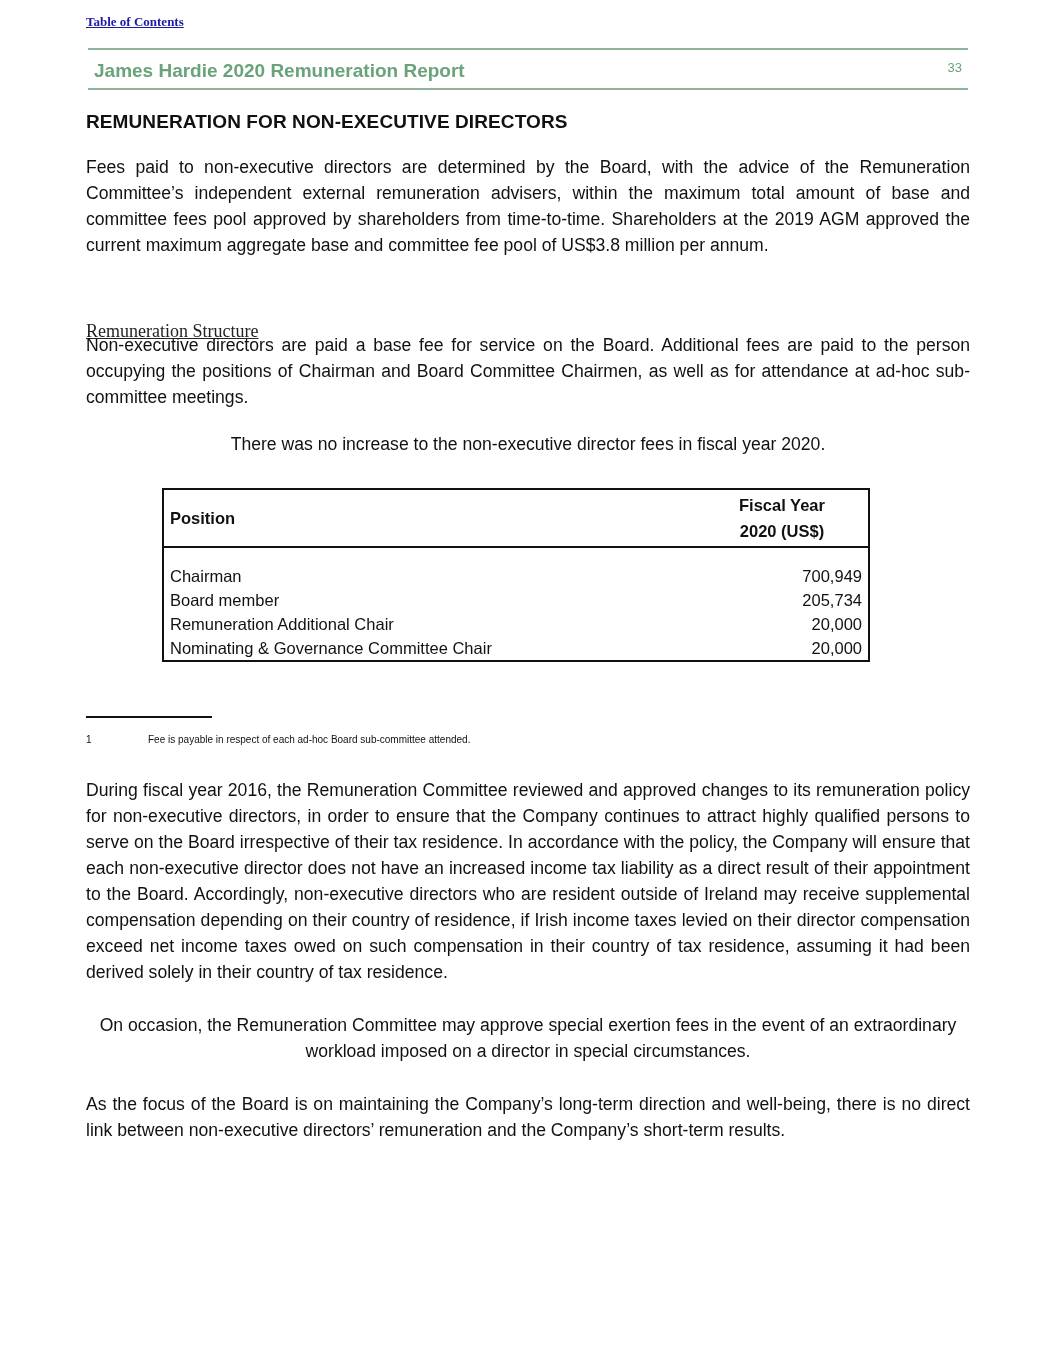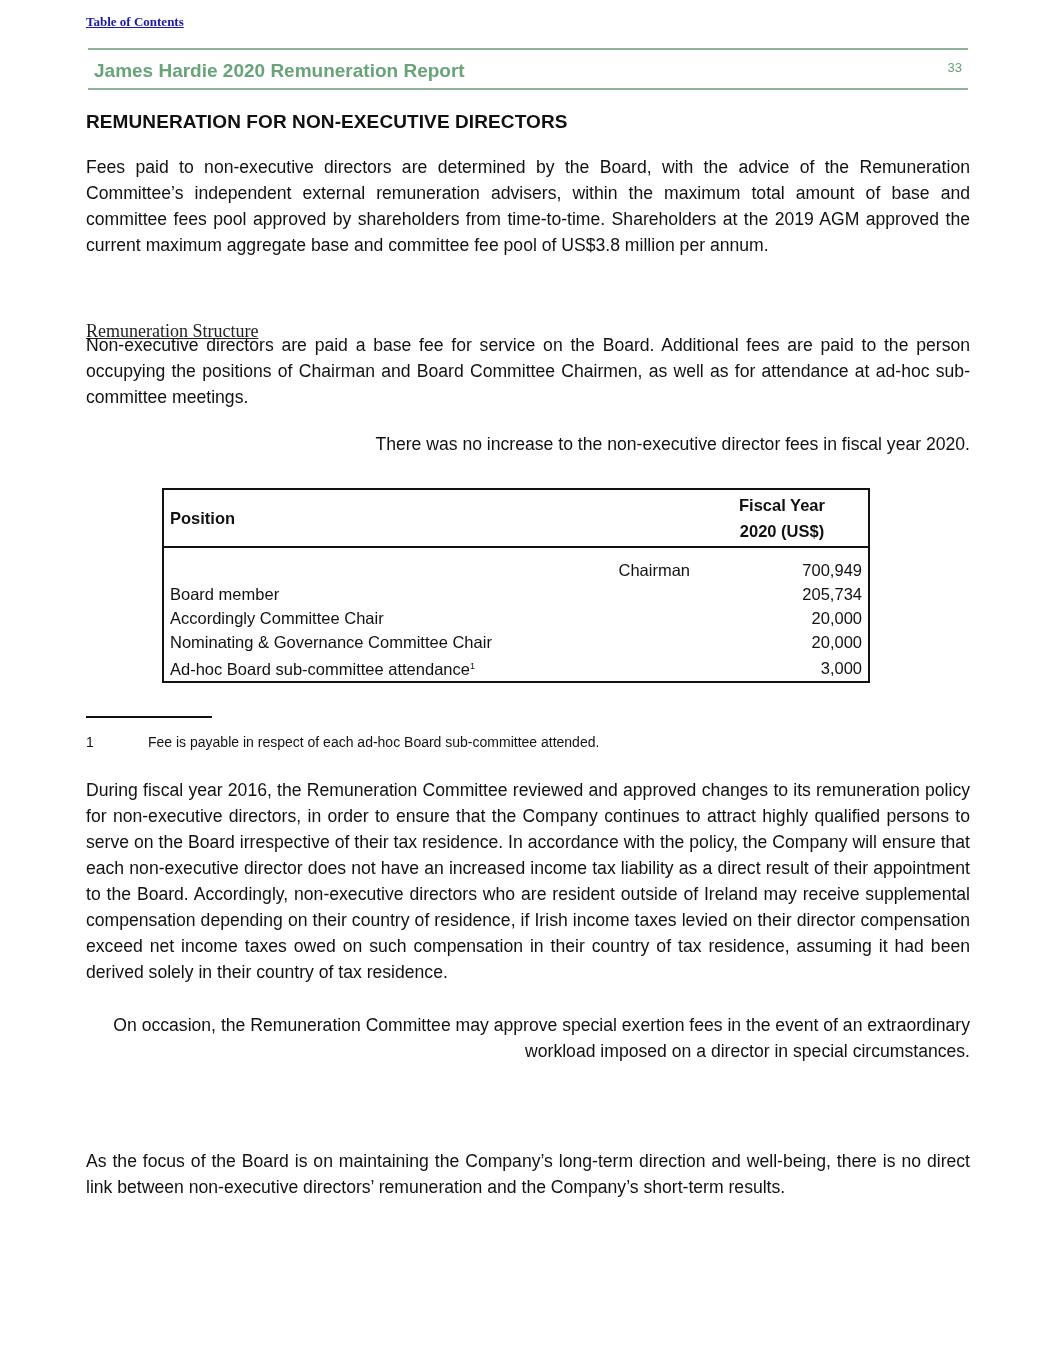--- a/index.html
+++ b/index.html
@@ -25,46 +25,46 @@
       font-size: 13px; color: #6aa37a;
     }
     .section-title {
       position: absolute; left: 86px; top: 111px;
       font-size: 19px; font-weight: bold; letter-spacing: 0.1px;
     }
     .para {
       position: absolute; left: 86px; width: 884px;
       font-size: 17.6px; line-height: 26px; text-align: justify; margin: 0;
     }
-    .para.left { text-align: right; }
+    .para.left { text-align: center; }
     .subheading {
       position: absolute; left: 86px; top: 281px;
       font-family: "Liberation Serif", serif; font-size: 18px;
       text-decoration: underline; color: #222; margin-top: 40px;
     }
     table.fees {
       position: absolute; left: 162px; top: 488px; width: 708px;
       border-collapse: collapse; border: 2px solid #111;
       font-size: 16.5px;
     }
     table.fees th {
       font-weight: bold; text-align: left; padding: 0 6px;
       border-bottom: 2px solid #111; height: 56px; vertical-align: middle;
     }
     table.fees th.val { text-align: center; line-height: 26px; width: 160px; }
     table.fees td { padding: 0 6px; height: 24px; line-height: 24px; }
     table.fees td.val { text-align: right; }
-    table.fees tr.first td { padding-top: 10px; text-align: right; }
+    table.fees tr.first td { padding-top: 16px; }
     sup { font-size: 9px; vertical-align: 6px; }
     .fn-rule {
       position: absolute; left: 86px; top: 716px; width: 126px; height: 0;
       border-top: 2px solid #111;
     }
     .footnote {
-      position: absolute; left: 86px; top: 734px; font-size: 14px;
+      position: absolute; left: 86px; top: 734px; font-size: 10px;
     }
     .footnote .num { display: inline-block; width: 62px; }
   </style>
 </head>
 <body>
 
 <a class="toc-link">Table of Contents</a>
 
 <div class="header-band">
   <span class="header-title">James Hardie 2020 Remuneration Report</span>
@@ -94,36 +94,32 @@
   <tbody>
     <tr class="first">
       <td>Chairman</td>
       <td class="val">700,949</td>
     </tr>
     <tr>
       <td>Board member</td>
       <td class="val">205,734</td>
     </tr>
     <tr>
-      <td>Accordingly Committee Chair</td>
+      <td>Remuneration Additional Chair</td>
       <td class="val">20,000</td>
     </tr>
     <tr>
       <td>Nominating &amp; Governance Committee Chair</td>
       <td class="val">20,000</td>
-    </tr>
-    <tr>
-      <td><span>Ad-hoc Board sub-committee attendance</span><sup>1</sup></td>
-      <td class="val">3,000</td>
     </tr>
   </tbody>
 </table>
 
 <div class="fn-rule"></div>
 <div class="footnote">
   <span class="num">1</span><span>Fee is payable in respect of each ad-hoc Board sub-committee attended.</span>
 </div>
 
 <p class="para" style="top:777px;">During fiscal year 2016, the Remuneration Committee reviewed and approved changes to its remuneration policy for non-executive directors, in order to ensure that the Company continues to attract highly qualified persons to serve on the Board irrespective of their tax residence. In accordance with the policy, the Company will ensure that each non-executive director does not have an increased income tax liability as a direct result of their appointment to the Board.  Accordingly, non-executive directors who are resident outside of Ireland may receive supplemental compensation depending on their country of residence, if Irish income taxes levied on their director compensation exceed net income taxes owed on such compensation in their country of tax residence, assuming it had been derived solely in their country of tax residence.</p>
 
 <p class="para left" style="top:1012px;">On occasion, the Remuneration Committee may approve special exertion fees in the event of an extraordinary workload imposed on a director in special circumstances.</p>
 
-<p class="para" style="top:1148px;">As the focus of the Board is on maintaining the Company’s long-term direction and well-being, there is no direct link between non-executive directors’ remuneration and the Company’s short-term results.</p>
+<p class="para" style="top:1091px;">As the focus of the Board is on maintaining the Company’s long-term direction and well-being, there is no direct link between non-executive directors’ remuneration and the Company’s short-term results.</p>
 
 </body></html>

